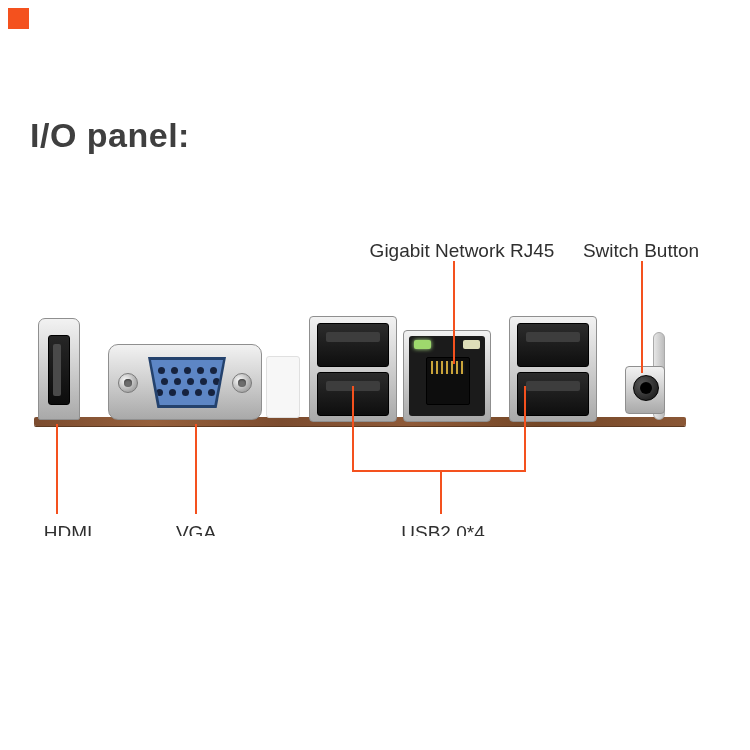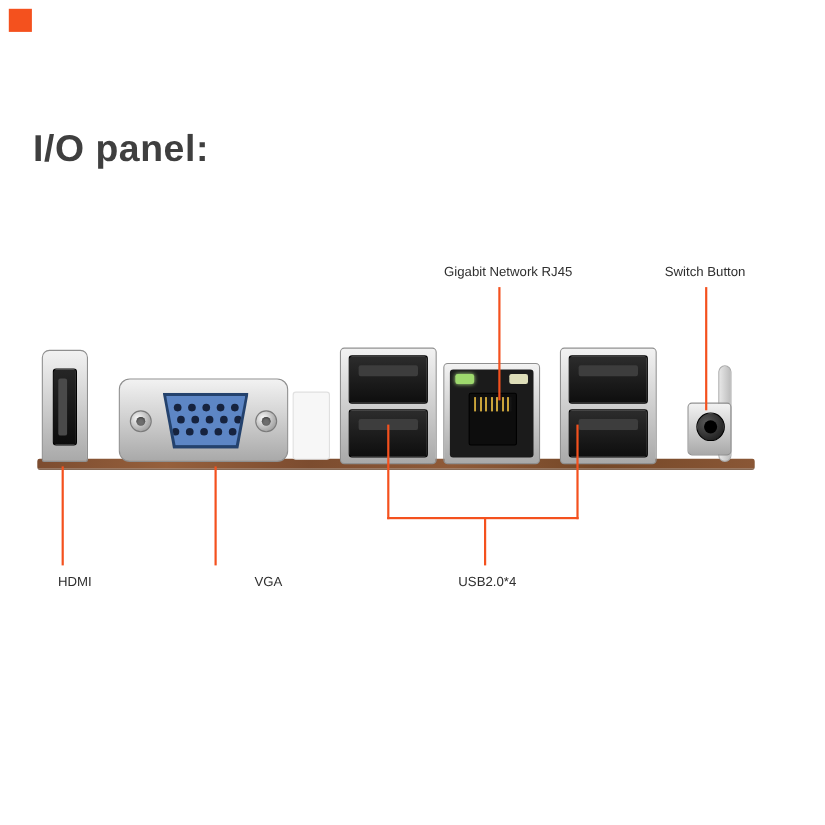--- a/index.html
+++ b/index.html
@@ -26,29 +26,29 @@
   .title{
     position:absolute;left:30px;top:116px;
     font-size:34px;font-weight:700;letter-spacing:.5px;
     color:var(--title);
   }
   
   .vline{position:absolute;width:2px;background:var(--accent);z-index:6;}
   .hline{position:absolute;height:2px;background:var(--accent);z-index:6;}
   .callout-label{
     position:absolute;z-index:6;transform:translateX(-50%);
-    font-size:12px;color:var(--ink);white-space:nowrap;
+    font-size:19px;color:var(--ink);white-space:nowrap;
   }
   .lbl-gigabit{left:462px;top:240px;}
   .line-gigabit{left:453px;top:261px;height:103px;}
   .lbl-switch{left:641px;top:240px;}
   .line-switch{left:641px;top:261px;height:112px;}
   .lbl-hdmi{left:68px;top:522px;}
   .line-hdmi{left:56px;top:424px;height:90px;}
-  .lbl-vga{left:196px;top:522px;margin-left:48px;}
+  .lbl-vga{left:196px;top:522px;}
   .line-vga{left:195px;top:424px;height:90px;}
   .line-usb-left{left:352px;top:386px;height:86px;}
   .line-usb-right{left:524px;top:386px;height:86px;}
   .line-usb-h{left:352px;top:470px;width:174px;}
   .line-usb-stem{left:440px;top:470px;height:44px;}
   .lbl-usb{left:443px;top:522px;}
   
   .board-edge{
     position:absolute;left:34px;top:417px;width:652px;height:9px;z-index:1;
     background:linear-gradient(90deg,#7c4c2f,#96603c 18%,#7c4c2f 38%,#8f5a38 58%,#744727 78%,#8a5736);

